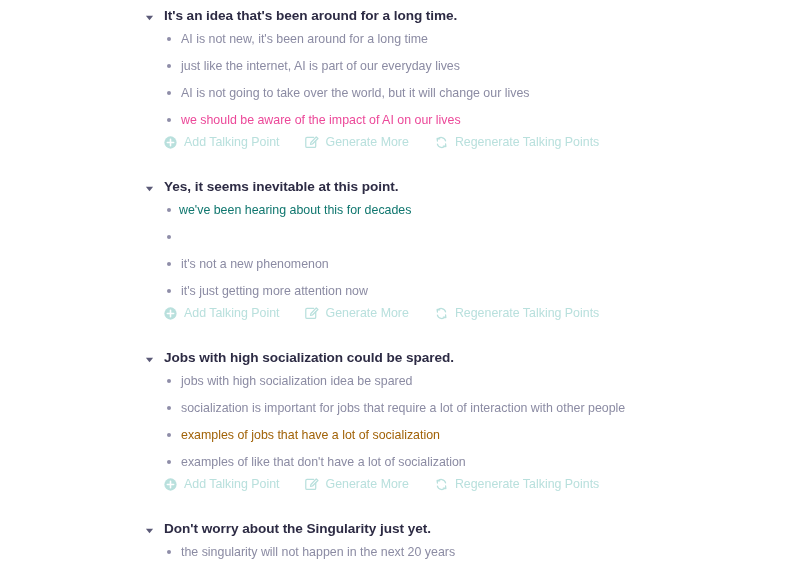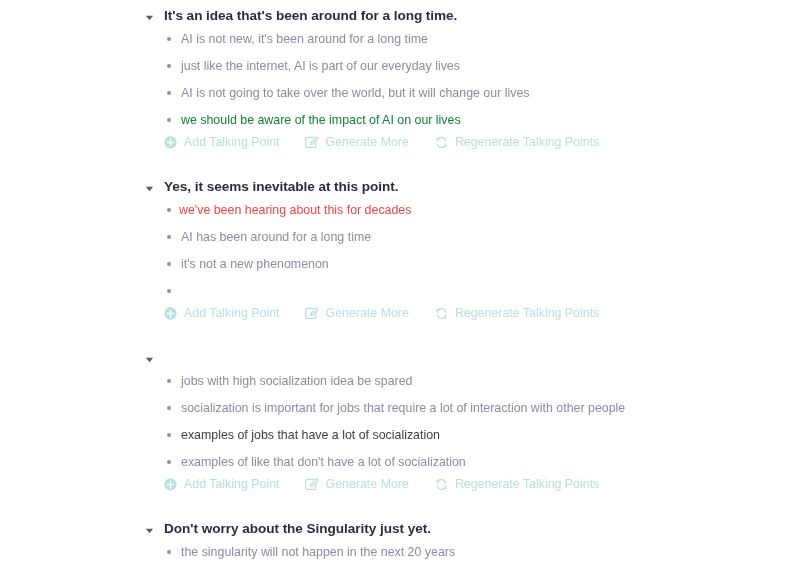--- a/index.html
+++ b/index.html
@@ -151,21 +151,21 @@
           <li class="point">
             <span class="point-dot" style="background: rgb(142, 141, 168);"></span>
             <span class="point-text" style="color: rgb(139, 139, 163);">just like the internet, AI is part of our everyday lives</span>
           </li>
           <li class="point">
             <span class="point-dot" style="background: rgb(142, 141, 168);"></span>
             <span class="point-text" style="color: rgb(139, 139, 163);">AI is not going to take over the world, but it will change our lives</span>
           </li>
           <li class="point">
             <span class="point-dot" style="background: rgb(142, 141, 168);"></span>
-            <span class="point-text" style="color: #15803d;">we should be aware of the impact of AI on our lives</span>
+            <span class="point-text" style="color: #ec4899;">we should be aware of the impact of AI on our lives</span>
           </li>
         </ul>
         <div class="actions">
           <div class="action">
             <span class="action-icon">
               <svg width="13" height="13" viewBox="0 0 14 14" aria-hidden="true">
                 <circle cx="7" cy="7" r="6.6" fill="#b9e0dd"></circle>
                 <path d="M7 3.6 V10.4 M3.6 7 H10.4" stroke="#ffffff" stroke-width="1.7" stroke-linecap="round"></path>
               </svg>
             </span>
@@ -198,32 +198,32 @@
           <span class="caret">
             <svg width="9" height="9" viewBox="0 0 10 10" aria-hidden="true">
               <path d="M1 3 L9 3 L5 8 Z" fill="#5b5a77"></path>
             </svg>
           </span>
           <div class="section-title">Yes, it seems inevitable at this point.</div>
         </div>
         <ul class="points">
           <li class="point">
             <span class="point-dot" style="background: rgb(142, 141, 168);"></span>
-            <span class="point-text" style="color: #ef4444; margin-left: 15px;">we've been hearing about this for decades</span>
-          </li>
-          <li class="point">
-            <span class="point-dot" style="background: rgb(142, 141, 168);"></span>
-            <span class="point-text" style="color: rgb(139, 139, 163);">AI has been around for a long time</span>
+            <span class="point-text" style="color: #0f766e; margin-left: 15px;">we've been hearing about this for decades</span>
+          </li>
+          <li class="point">
+            <span class="point-dot" style="background: rgb(142, 141, 168);"></span>
           </li>
           <li class="point">
             <span class="point-dot" style="background: rgb(142, 141, 168);"></span>
             <span class="point-text" style="color: rgb(139, 139, 163);">it's not a new phenomenon</span>
           </li>
           <li class="point">
             <span class="point-dot" style="background: rgb(142, 141, 168);"></span>
+            <span class="point-text" style="color: rgb(139, 139, 163);">it's just getting more attention now</span>
           </li>
         </ul>
         <div class="actions">
           <div class="action">
             <span class="action-icon">
               <svg width="13" height="13" viewBox="0 0 14 14" aria-hidden="true">
                 <circle cx="7" cy="7" r="6.6" fill="#b9e0dd"></circle>
                 <path d="M7 3.6 V10.4 M3.6 7 H10.4" stroke="#ffffff" stroke-width="1.7" stroke-linecap="round"></path>
               </svg>
             </span>
@@ -251,33 +251,34 @@
           </div>
         </div>
       </div>
       <div class="section">
         <div class="section-head">
           <span class="caret">
             <svg width="9" height="9" viewBox="0 0 10 10" aria-hidden="true">
               <path d="M1 3 L9 3 L5 8 Z" fill="#5b5a77"></path>
             </svg>
           </span>
+          <div class="section-title">Jobs with high socialization could be spared.</div>
         </div>
         <ul class="points">
           <li class="point">
             <span class="point-dot" style="background: rgb(142, 141, 168);"></span>
             <span class="point-text" style="color: rgb(139, 139, 163);">jobs with high socialization idea be spared</span>
           </li>
           <li class="point">
             <span class="point-dot" style="background: rgb(142, 141, 168);"></span>
             <span class="point-text" style="color: rgb(139, 139, 163);">socialization is important for jobs that require a lot of interaction with other people</span>
           </li>
           <li class="point">
             <span class="point-dot" style="background: rgb(142, 141, 168);"></span>
-            <span class="point-text" style="color: #404040;">examples of jobs that have a lot of socialization</span>
+            <span class="point-text" style="color: #a16207;">examples of jobs that have a lot of socialization</span>
           </li>
           <li class="point">
             <span class="point-dot" style="background: rgb(142, 141, 168);"></span>
             <span class="point-text" style="color: rgb(139, 139, 163);">examples of like that don't have a lot of socialization</span>
           </li>
         </ul>
         <div class="actions">
           <div class="action">
             <span class="action-icon">
               <svg width="13" height="13" viewBox="0 0 14 14" aria-hidden="true">

